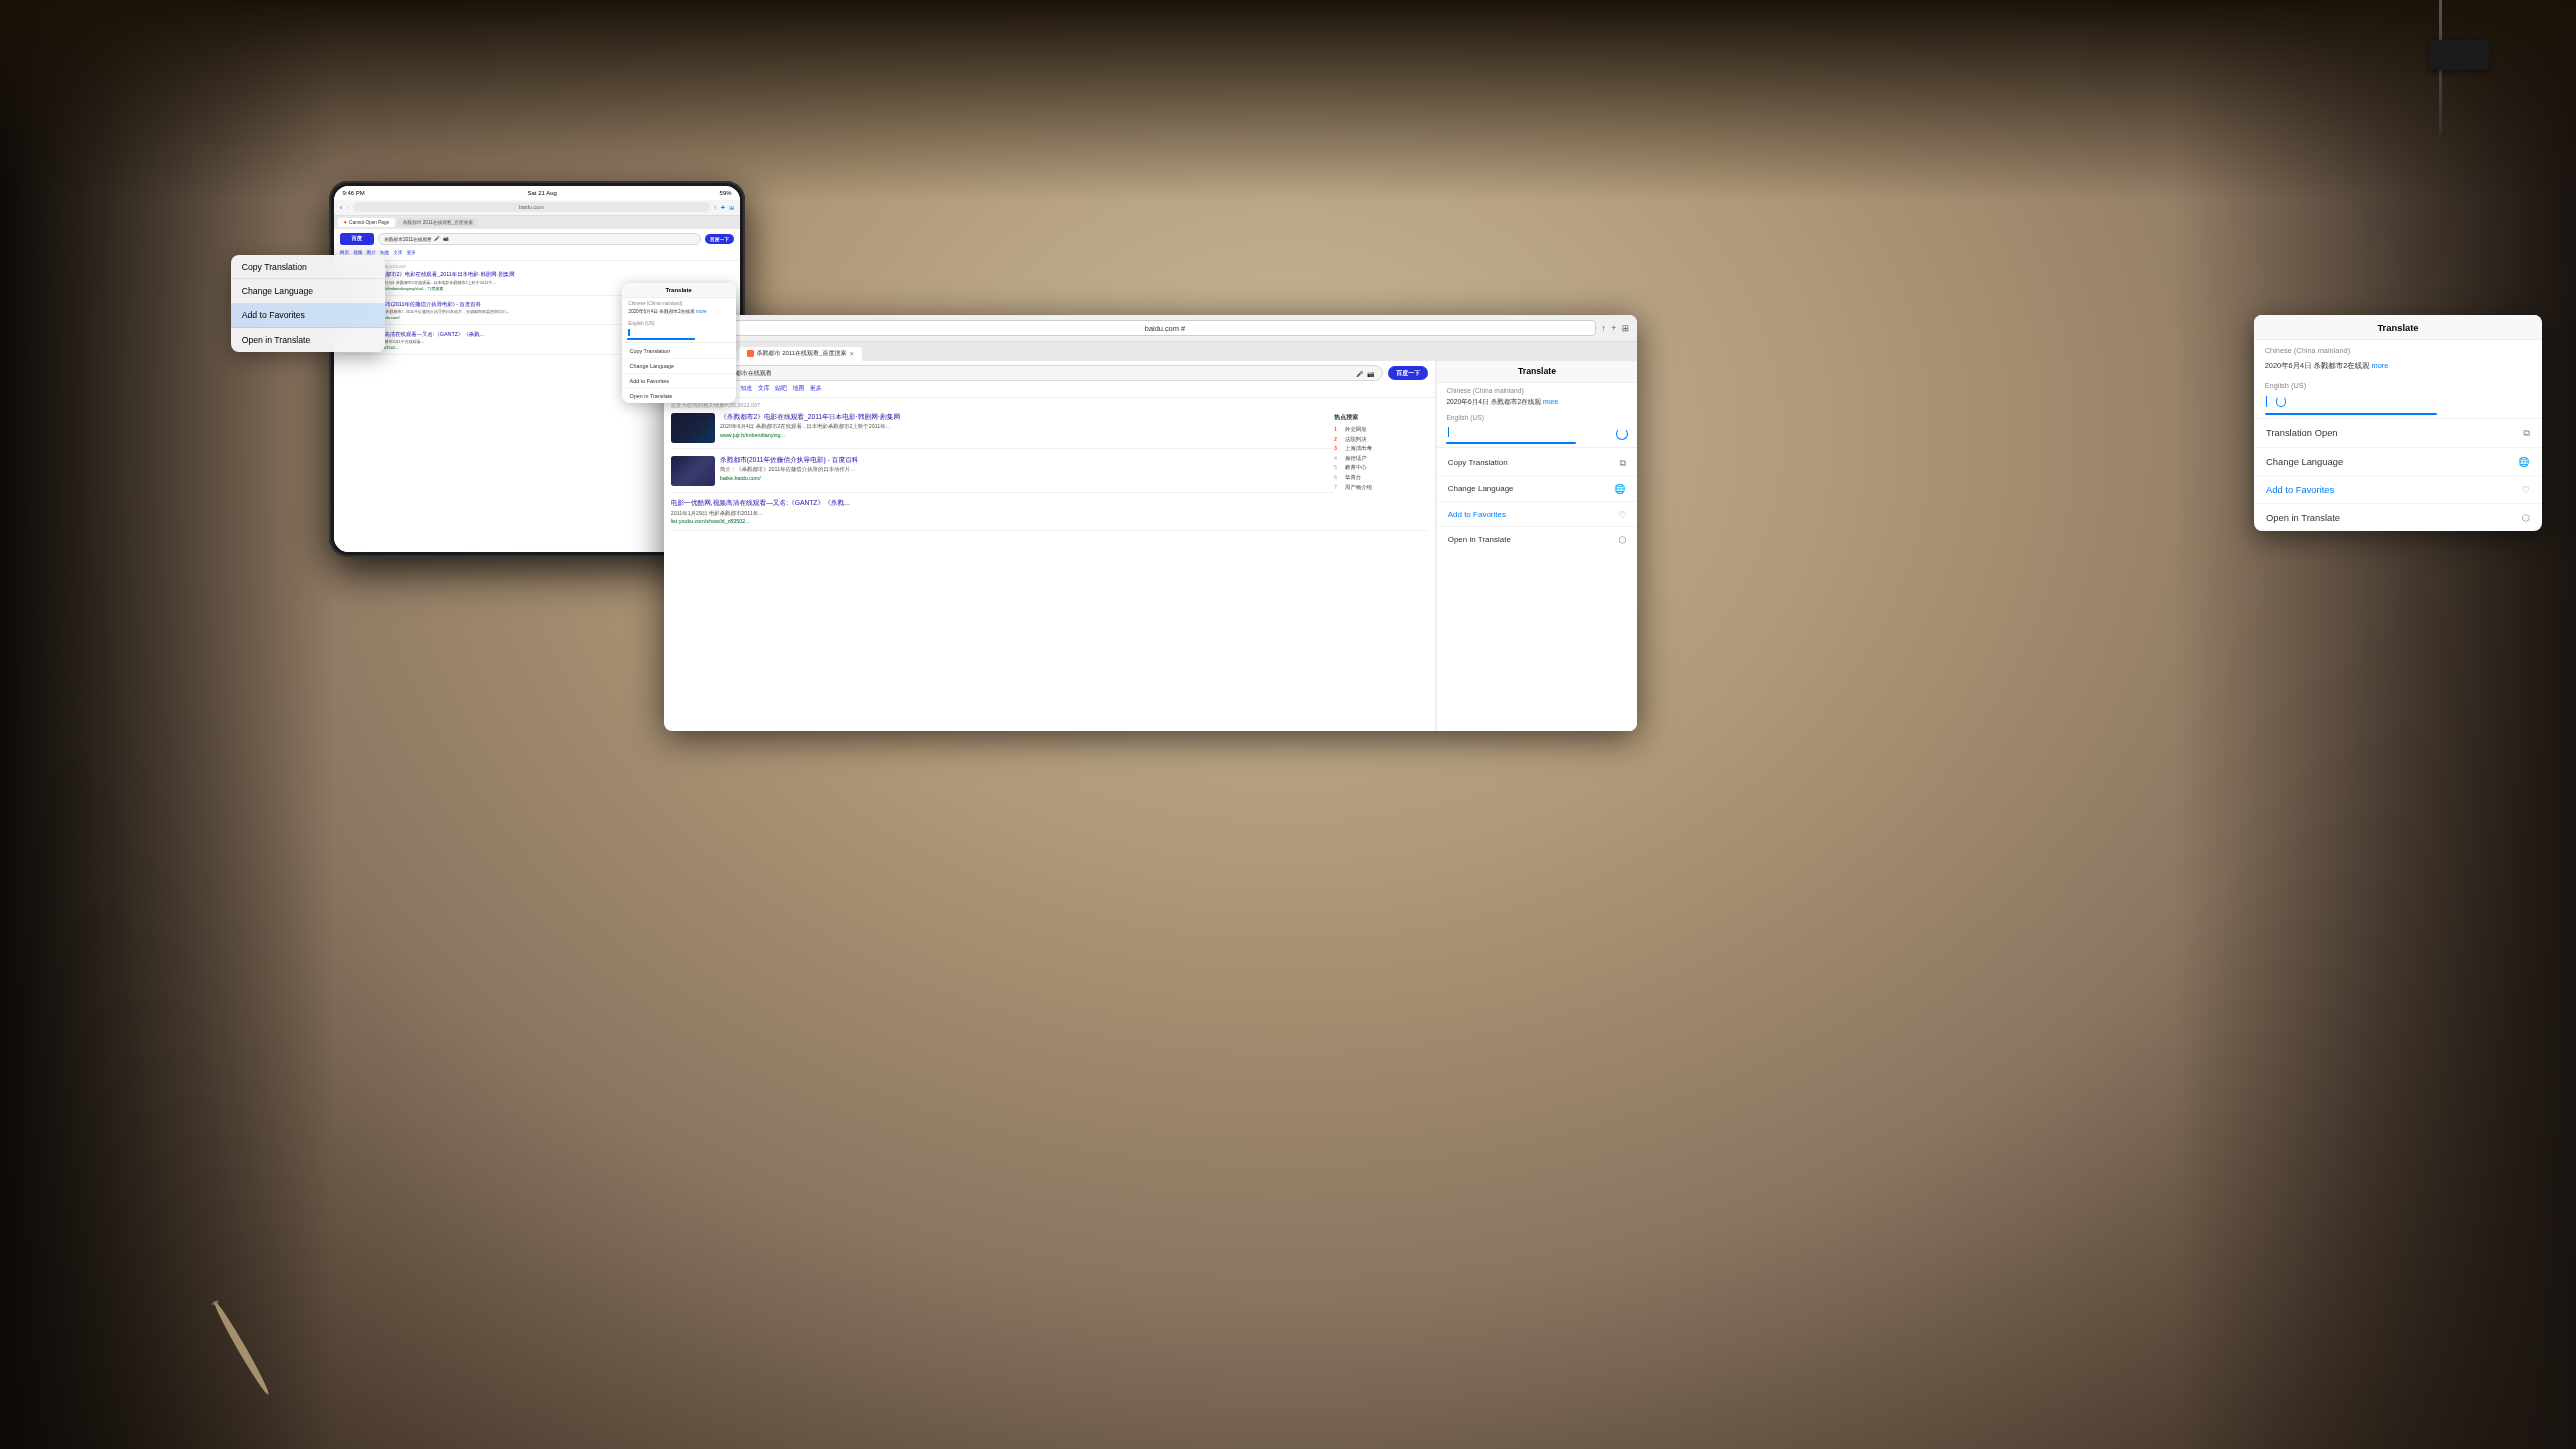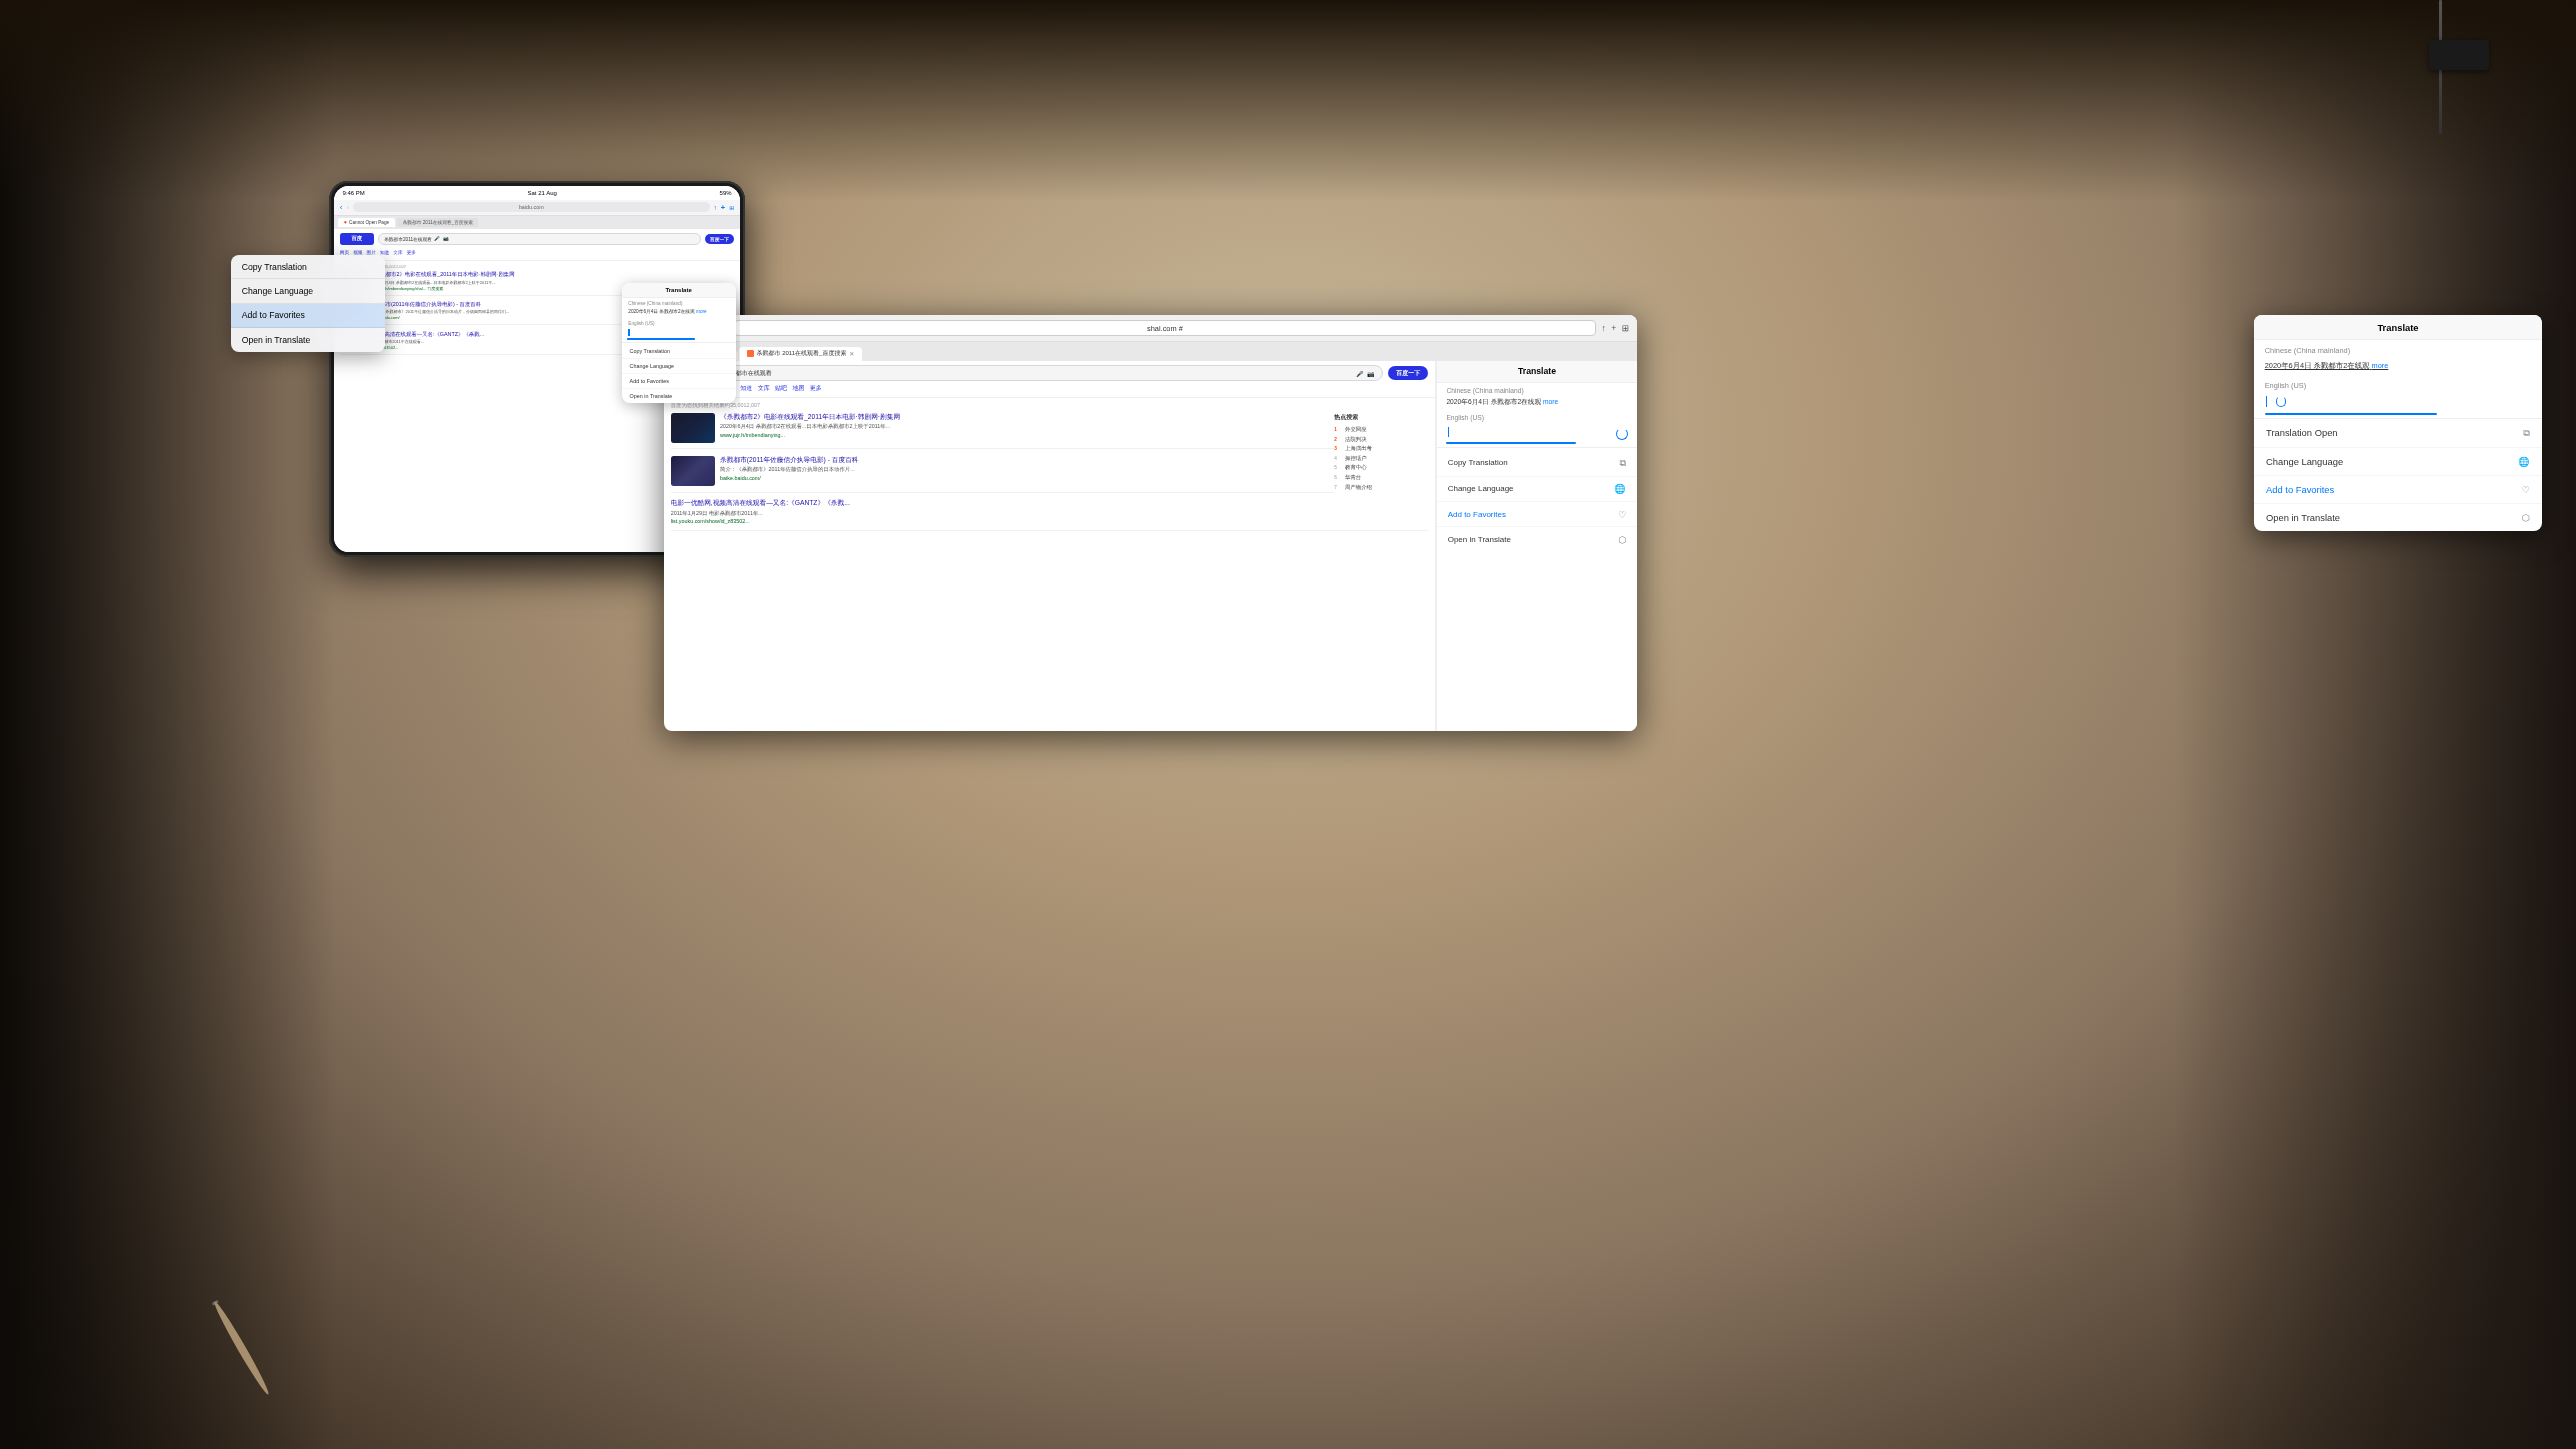--- a/index.html
+++ b/index.html
@@ -559,21 +559,21 @@
     }
     .rtp-header {
       background: #f8f8f8;
       padding: 6.7px 10.7px;
       font-weight: 600;
       font-size: 9.4px;
       border-bottom: 0.7px solid #eee;
       text-align: center;
     }
     .rtp-lang-label { padding: 5.4px 10.7px 2.7px; font-size: 7.4px; color: #888; }
-    .rtp-source-text { padding: 2.7px 10.7px 5.4px; font-size: 7.4px; color: #333; line-height: 1.5; text-decoration: underline; }
+    .rtp-source-text { padding: 2.7px 10.7px 5.4px; font-size: 7.4px; color: #333; line-height: 1.5; }
     .rtp-more { color: #007AFF; }
     .rtp-result-lang { padding: 4px 10.7px 2px; font-size: 7.4px; color: #888; }
     .rtp-result-area { padding: 2.7px 10.7px; min-height: 19px; }
     .rtp-cursor { display: inline-block; width: 1.3px; height: 10.7px; background: #007AFF; margin-left: 1.3px; vertical-align: middle; }
     .rtp-divider { height: 0.7px; background: #eee; }
     .rtp-action {
       padding: 8px 12px;
       font-size: 9.4px;
       color: #333;
       border-bottom: 0.7px solid #f5f5f5;
@@ -737,21 +737,21 @@
     <div class="lw-traffic-lights">
       <div class="lw-dot red"></div>
       <div class="lw-dot yellow"></div>
       <div class="lw-dot green"></div>
     </div>
     <div class="lw-nav-btns">
       <span>‹</span>
       <span style="color:#ccc;">›</span>
     </div>
     <div style="font-size:7.4px;color:#555;">AA</div>
-    <div class="lw-url-bar">shal.com #</div>
+    <div class="lw-url-bar">baidu.com #</div>
     <div class="lw-toolbar-icons">
       <span>↑</span>
       <span>+</span>
       <span>⊞</span>
     </div>
   </div>
 
   <div class="lw-tab-bar">
     <div style="background:#f5f5f5;border-radius:2.7px;padding:2px 5.4px;font-size:6px;color:#888;display:flex;align-items:center;gap:2.7px;">
       <span style="color:#ff4400;font-size:6px;">●</span>

